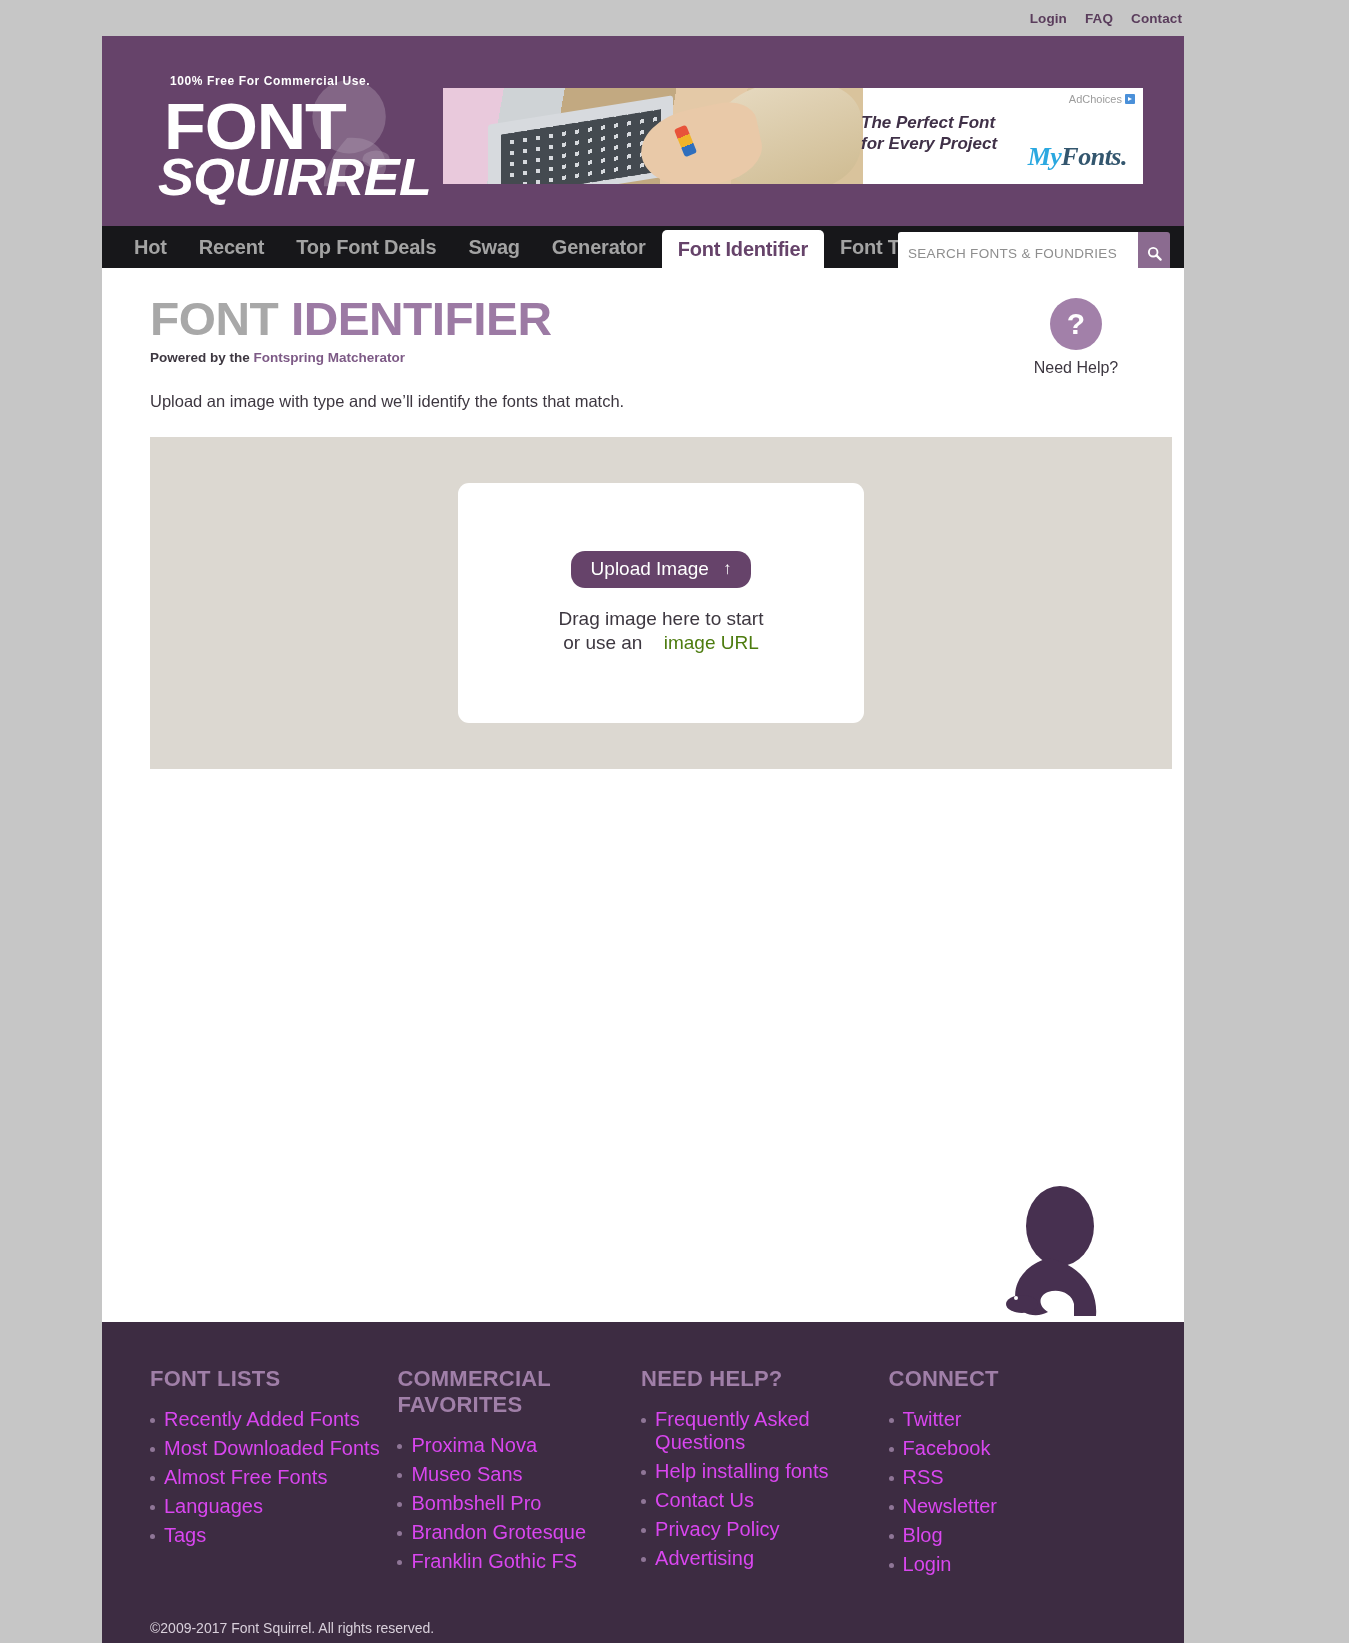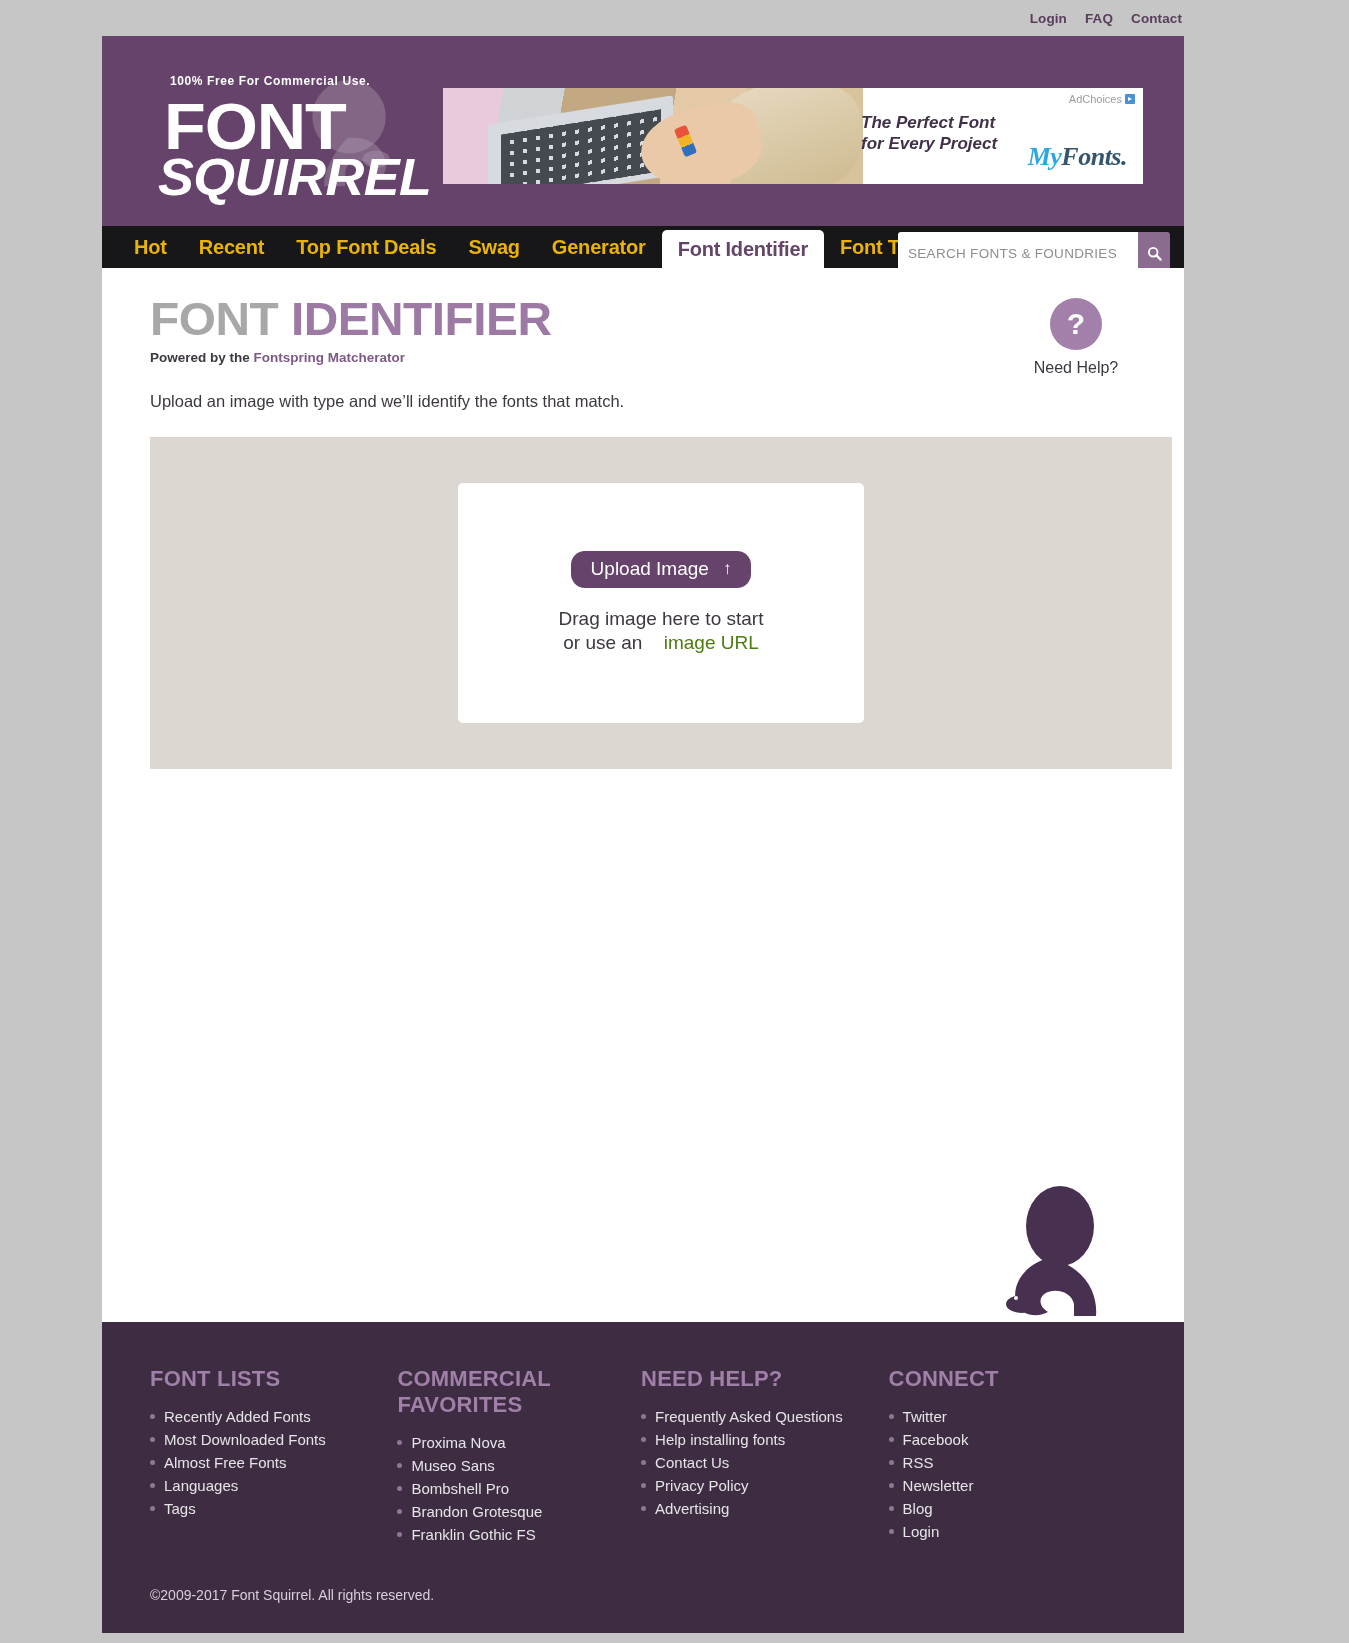--- a/index.html
+++ b/index.html
@@ -217,21 +217,21 @@
     position: relative;
     height: 42px;
     background: #17171a;
     display: flex;
     align-items: stretch;
   }
   .nav-item {
     display: flex;
     align-items: center;
     padding: 0 16px;
-    color: #eab308;
+    color: #a3a3a3;
     font-size: 20px;
     font-weight: bold;
     text-decoration: none;
     font-family: "Liberation Sans Narrow", "Liberation Sans", sans-serif;
     letter-spacing: -0.2px;
     white-space: nowrap;
   }
   .nav-item:first-child { margin-left: 16px; }
   .nav-item.active {
     background: #ffffff;
@@ -334,21 +334,21 @@
     height: 332px;
     background: #dcd8d1;
     display: flex;
     align-items: center;
     justify-content: center;
   }
   .dropzone-inner {
     width: 406px;
     height: 240px;
     background: #ffffff;
-    border-radius: 5px;
+    border-radius: 11px;
     display: flex;
     flex-direction: column;
     align-items: center;
     justify-content: center;
   }
   .upload-btn {
     background: #66436a;
     color: #ffffff;
     border: 0;
     border-radius: 14px;
@@ -503,22 +503,22 @@
     margin-bottom: 6px;
   }
   .footer-col li .dot {
     width: 5px; height: 5px;
     border-radius: 50%;
     background: #8f7697;
     flex: 0 0 auto;
     transform: translateY(-3px);
   }
   .footer-col li a {
-    color: #e5e5e5;
-    font-size: 15px;
+    color: #d946ef;
+    font-size: 20px;
     text-decoration: none;
     font-family: "Liberation Sans", sans-serif;
   }
   .copyright {
     margin-top: 38px;
     color: #d9d0db;
     font-size: 14px;
     font-family: "Liberation Sans", sans-serif;
   }
 </style>

